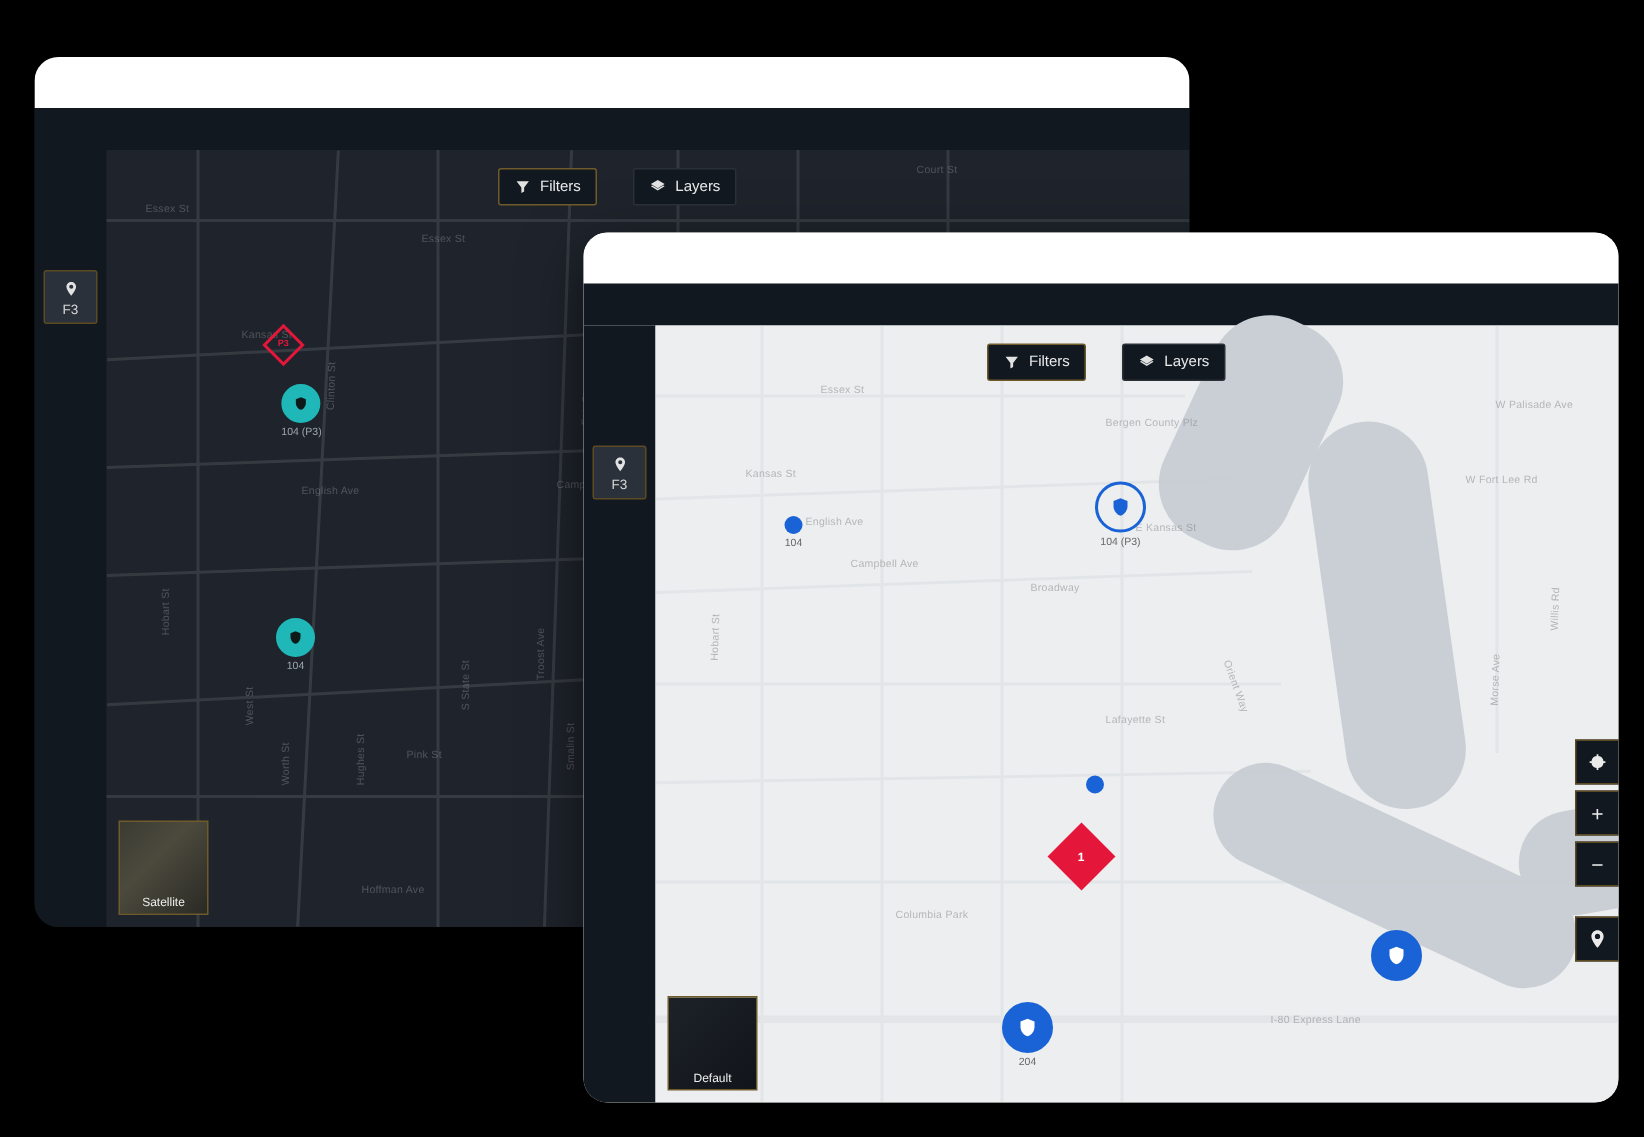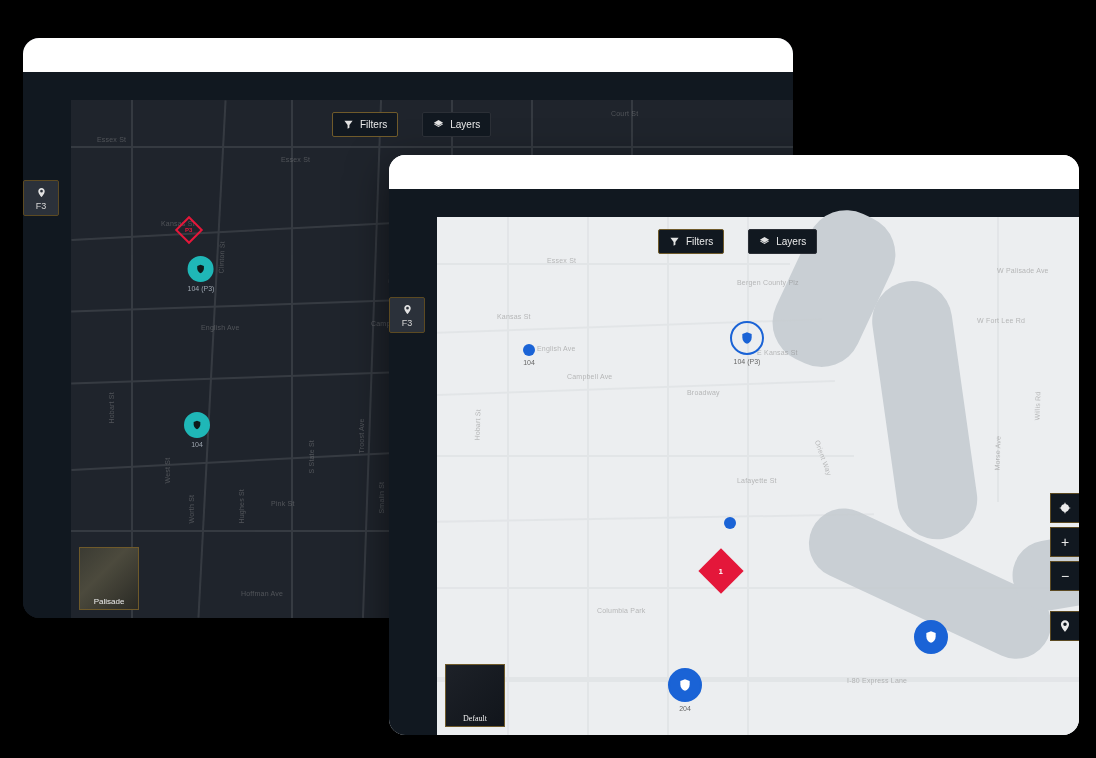--- a/index.html
+++ b/index.html
@@ -1,21 +1,21 @@
 <!DOCTYPE html>
 <html><head>
 <meta charset="utf-8">
 <style>
   html,body{margin:0;padding:0;width:1096px;height:758px;background:#000;font-family:Arial,Helvetica,sans-serif;overflow:hidden;}
   .window{position:absolute;border-radius:16px;overflow:hidden;box-shadow:0 12px 40px rgba(0,0,0,0.55);}
   .window-back{left:23px;top:38px;width:770px;height:580px;background:#1b1f26;}
   .window-front{left:389px;top:155px;width:690px;height:580px;background:#eef0f2;}
   .titlebar{height:34px;background:#ffffff;}
   .headerbar{height:28px;background:#111820;}
-  .sidebar{position:absolute;left:0;top:62px;bottom:0;width:48px;background:#111820;display:flex;flex-direction:column;padding-top:80px;}
+  .sidebar{position:absolute;left:0;top:62px;bottom:0;width:48px;background:#111820;display:flex;flex-direction:column;align-items:center;padding-top:80px;}
   .mapwrap{position:absolute;left:48px;right:0;top:62px;bottom:0;}
   .map-dark{background:#1f242c;}
   .map-light{background:#eceef0;}
 
   
   .streetlines{position:absolute;inset:0;opacity:0.10;}
   .map-light .streetlines{opacity:0.25;}
   .street{position:absolute;background:#ffffff;}
   .map-light .street{background:#c8ccd0;}
   .street-label{position:absolute;font-size:7px;letter-spacing:0.2px;transform-origin:left center;white-space:nowrap;color:#aaa;}
@@ -35,21 +35,21 @@
   .side-tool .lbl{font-size:9px;margin-top:3px;}
 
   
   .edge-controls{position:absolute;right:-1px;top:276px;display:flex;flex-direction:column;gap:4px;z-index:60;}
   .edge-btn{width:28px;height:28px;background:#111820;border:1px solid #5c4a22;color:#eaeaea;display:flex;align-items:center;justify-content:center;font-size:14px;cursor:pointer;}
   .edge-btn svg{width:14px;height:14px;fill:#eaeaea;}
 
   
   .basemap-thumb{position:absolute;left:8px;bottom:8px;width:58px;height:58px;border:1px solid #6f5a2a;background:#303030;display:flex;align-items:flex-end;justify-content:center;font-size:8px;color:#eee;padding-bottom:3px;cursor:pointer;}
   .basemap-thumb.sat{background:linear-gradient(135deg,#3b3b33 0%,#4c4a3d 40%,#2a2a25 100%);}
-  .basemap-thumb.def{background:linear-gradient(135deg,#1d2128 0%,#11151b 100%);font-family:Liberation Serif, serif;}
+  .basemap-thumb.def{background:linear-gradient(135deg,#1d2128 0%,#11151b 100%);}
 
   
   .marker{position:absolute;transform:translate(-50%,-50%);display:flex;flex-direction:column;align-items:center;}
   .marker .cap{font-size:7px;color:#9ea6b0;margin-top:3px;white-space:nowrap;}
   .map-light .marker .cap{color:#666;}
   .shield-circle{width:22px;height:22px;border:2px solid #1a63d6;border-radius:50%;display:flex;align-items:center;justify-content:center;background:transparent;}
   .shield-circle.filled{background:#1a63d6;border-color:#1a63d6;}
   .shield-circle.large{width:30px;height:30px;}
   .shield-circle.teal{border-color:#1fb7b7;}
   .shield-circle.teal.filled{background:#1fb7b7;}
@@ -148,21 +148,21 @@
     <div class="marker" style="left:126px;top:330px">
       <div class="shield-circle teal filled dark">
           <svg viewBox="0 0 24 24">
             <path d="M12 2l8 3v6c0 5-3.4 9.7-8 11-4.6-1.3-8-6-8-11V5l8-3z"></path>
           </svg>
         </div>
       <div class="cap">104</div>
     </div>
 
     <div class="basemap-thumb sat">
-      <span>Palisade</span>
+      <span>Satellite</span>
     </div>
   </div>
 </div>
 
 <div class="window window-front">
   <div class="titlebar"></div>
   <div class="headerbar"></div>
 
   <div class="sidebar">
     <div class="side-tool">

